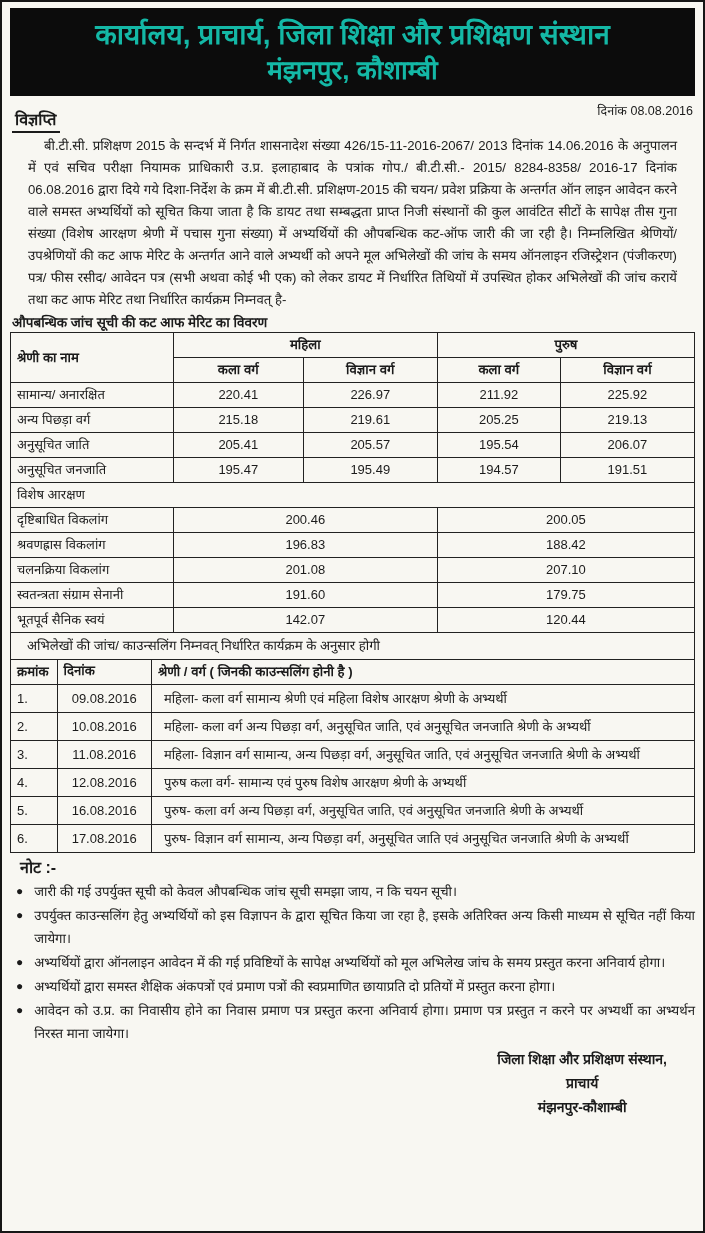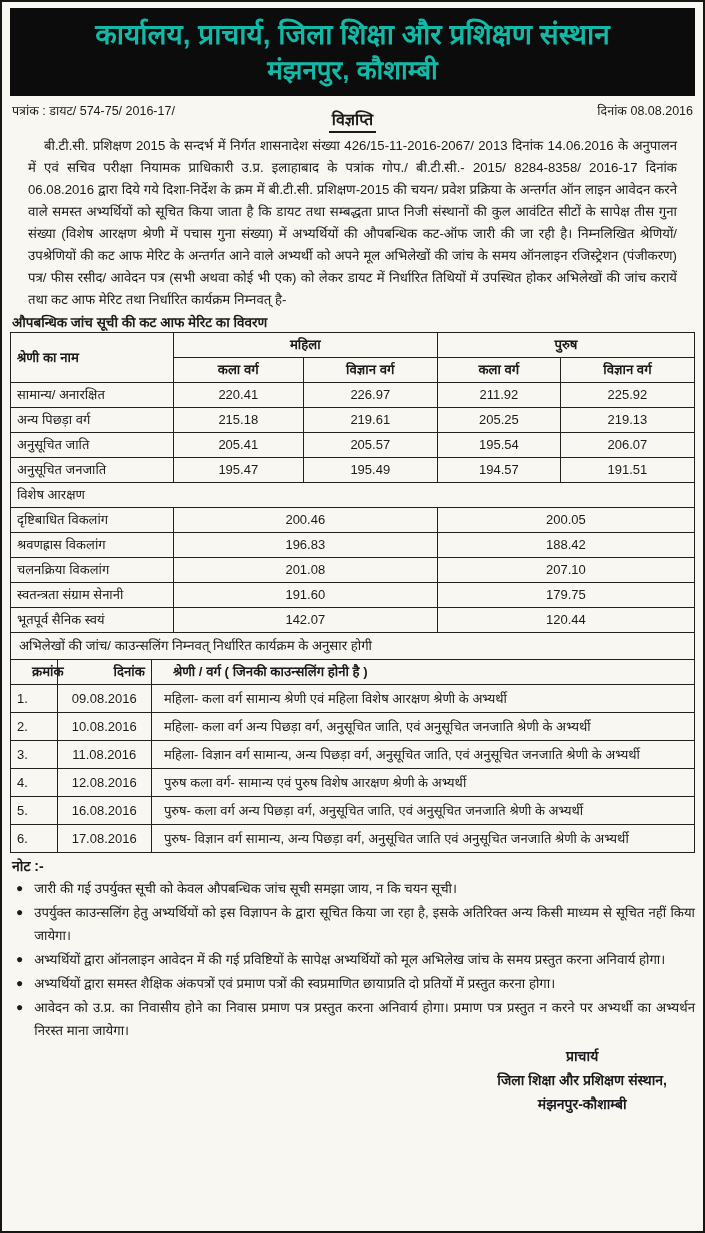--- a/index.html
+++ b/index.html
@@ -39,30 +39,30 @@
     border: 1px solid #222; font-size: 13px; padding: 2px 6px;
     height: 25px; line-height: 20px; vertical-align: middle;
   }
   th { font-weight: bold; text-align: center; font-size: 13.2px; }
   td.cat { text-align: left; }
   td.num { text-align: center; }
   td.label-cell { text-align: left; }
   
   .schedule-intro {
     border: 1px solid #222; margin-top: -1px;
-    font-size: 13.2px; padding: 3px 8px; line-height: 20px;
+    font-size: 13.2px; padding: 3px 16px; line-height: 20px;
   }
   .schedule { margin-top: -1px; }
-  .schedule th { text-align: left; padding-left: 21px; }
-  .schedule th.c { text-align: right; }
+  .schedule th { text-align: left; padding-left: 6px; }
+  .schedule th.c { text-align: left; font-family: Liberation Mono, monospace; }
   .schedule td.desc { text-align: justify; line-height: 23px; padding: 2px 12px; }
   .schedule td.sno { text-align: left; vertical-align: top; padding-top: 4px; }
   .schedule td.date { text-align: center; vertical-align: top; padding-top: 4px; }
   
-  .note-heading { font-size: 14px; font-weight: bold; margin: 3px 0 2px 2px; }
+  .note-heading { font-size: 16px; font-weight: bold; margin: 3px 0 2px 10px; }
   .note-item {
     display: flex; gap: 11px; padding-left: 6px; margin-bottom: 1px;
     font-size: 13.2px; line-height: 23px; text-align: justify;
   }
   .note-item .bullet { flex: 0 0 auto; font-size: 12px; line-height: 23px; }
   
   .signature {
     width: fit-content; margin: 2px 28px 0 auto;
     text-align: center; font-weight: bold; font-size: 14px; line-height: 24px;
   }
@@ -71,21 +71,20 @@
 <body>
 
 <div class="page">
 
   <div class="banner">
     <div class="l1">कार्यालय, प्राचार्य, जिला शिक्षा और प्रशिक्षण संस्थान</div>
     <div class="l2">मंझनपुर, कौशाम्बी</div>
   </div>
 
   <div class="meta-row">
-    <span class="meta-left">पत्रांक : डायट/ 574-75/ 2016-17/</span>
     <span class="notice-title">विज्ञप्ति</span>
     <span class="meta-right">दिनांक 08.08.2016</span>
   </div>
 
   <p class="intro">बी.टी.सी. प्रशिक्षण 2015 के सन्दर्भ में निर्गत शासनादेश संख्या 426/15-11-2016-2067/ 2013 दिनांक 14.06.2016 के अनुपालन में एवं सचिव परीक्षा नियामक प्राधिकारी उ.प्र. इलाहाबाद के पत्रांक गोप./ बी.टी.सी.- 2015/ 8284-8358/ 2016-17 दिनांक 06.08.2016 द्वारा दिये गये दिशा-निर्देश के क्रम में बी.टी.सी. प्रशिक्षण-2015 की चयन/ प्रवेश प्रक्रिया के अन्तर्गत ऑन लाइन आवेदन करने वाले समस्त अभ्यर्थियों को सूचित किया जाता है कि डायट तथा सम्बद्धता प्राप्त निजी संस्थानों की कुल आवंटित सीटों के सापेक्ष तीस गुना संख्या (विशेष आरक्षण श्रेणी में पचास गुना संख्या) में अभ्यर्थियों की औपबन्धिक कट-ऑफ जारी की जा रही है। निम्नलिखित श्रेणियों/ उपश्रेणियों की कट आफ मेरिट के अन्तर्गत आने वाले अभ्यर्थी को अपने मूल अभिलेखों की जांच के समय ऑनलाइन रजिस्ट्रेशन (पंजीकरण) पत्र/ फीस रसीद/ आवेदन पत्र (सभी अथवा कोई भी एक) को लेकर डायट में निर्धारित तिथियों में उपस्थित होकर अभिलेखों की जांच करायें तथा कट आफ मेरिट तथा निर्धारित कार्यक्रम निम्नवत् है-</p>
 
   <div class="sec-heading">औपबन्धिक जांच सूची की कट आफ मेरिट का विवरण</div>
 
   <table class="merit">
     <colgroup>
@@ -234,18 +233,18 @@
   <div class="note-item">
     <span class="bullet">●</span>
     <span>अभ्यर्थियों द्वारा समस्त शैक्षिक अंकपत्रों एवं प्रमाण पत्रों की स्वप्रमाणित छायाप्रति दो प्रतियों में प्रस्तुत करना होगा।</span>
   </div>
   <div class="note-item">
     <span class="bullet">●</span>
     <span>आवेदन को उ.प्र. का निवासीय होने का निवास प्रमाण पत्र प्रस्तुत करना अनिवार्य होगा। प्रमाण पत्र प्रस्तुत न करने पर अभ्यर्थी का अभ्यर्थन निरस्त माना जायेगा।</span>
   </div>
 
   <div class="signature">
+    <div>जिला शिक्षा और प्रशिक्षण संस्थान,</div>
     <div>प्राचार्य</div>
-    <div>जिला शिक्षा और प्रशिक्षण संस्थान,</div>
     <div>मंझनपुर-कौशाम्बी</div>
   </div>
 
 </div>
 
 </body></html>

